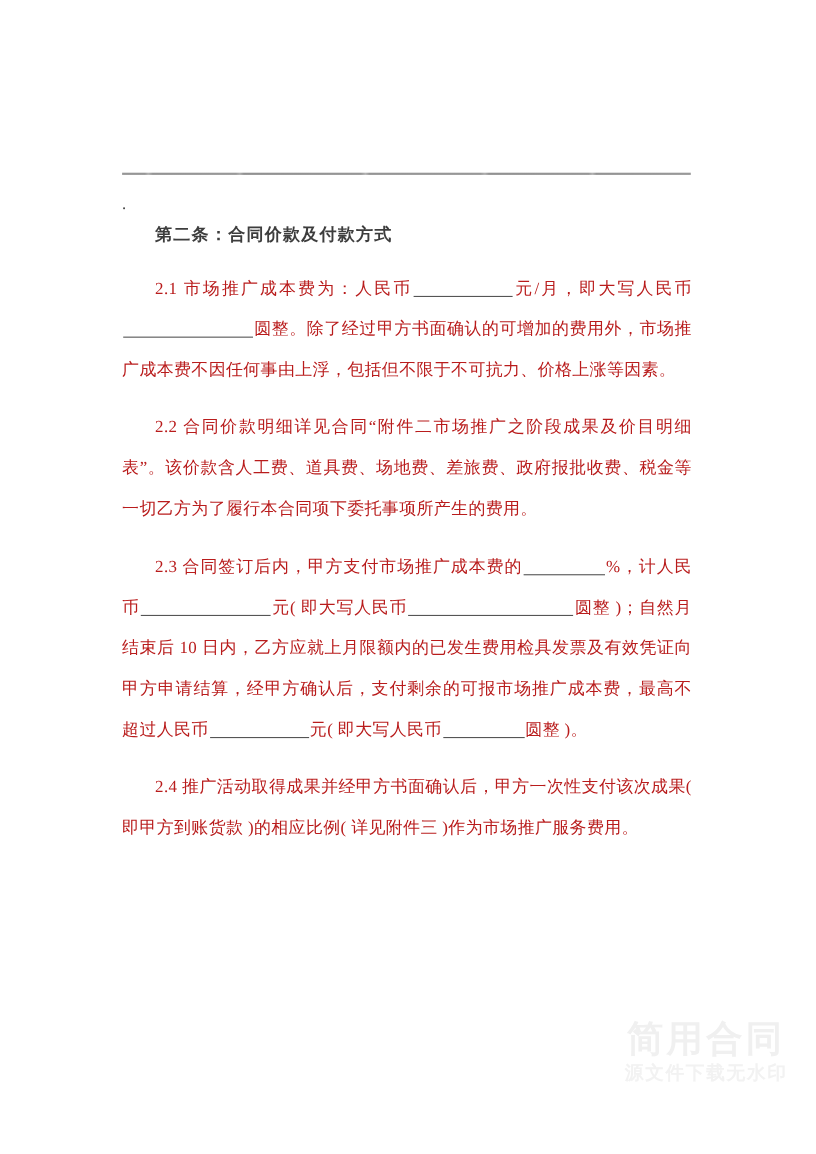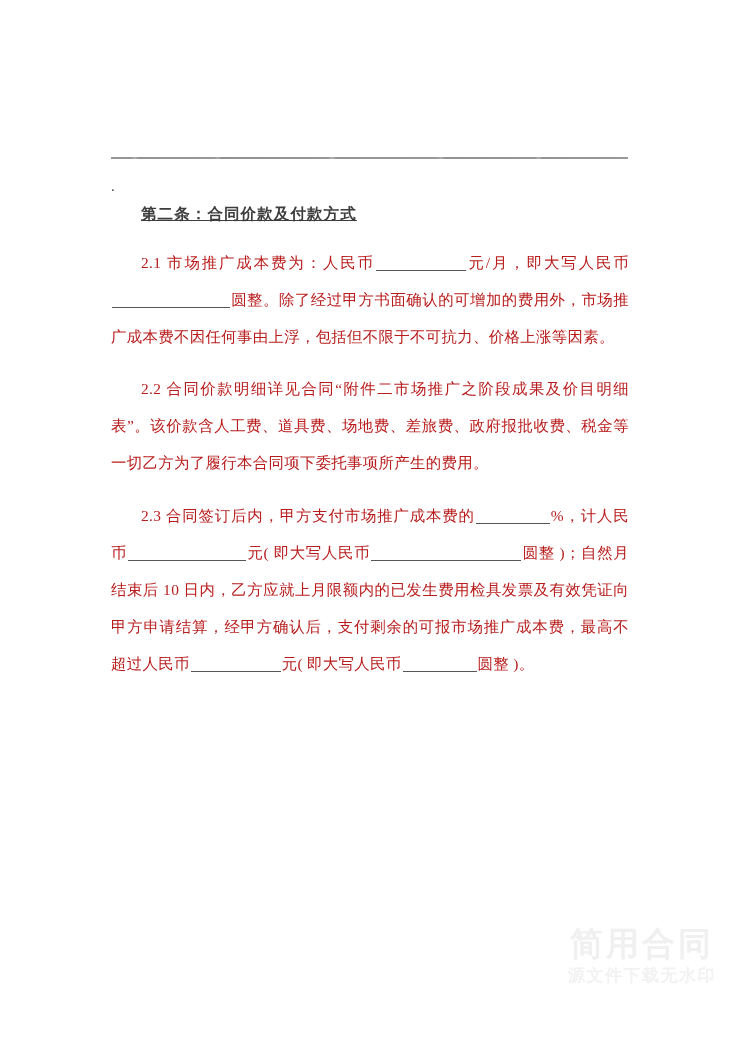--- a/index.html
+++ b/index.html
@@ -87,21 +87,20 @@
   }
 
   .heading {
     margin-top: 10px;
     padding-left: 30px;
     font-size: 15.5px;
     font-weight: bold;
     letter-spacing: 1.1px;
     color: #3d3d3d;
     line-height: 1.6;
-    text-decoration: underline;
   }
 
   .para {
     margin-top: 17px;
     font-size: 15.4px;
     line-height: 37px;
     letter-spacing: 0.35px;
     color: #b91c1c;
     text-align: justify;
     text-justify: inter-ideograph;
@@ -135,16 +134,17 @@
     <div class="rule"></div>
 
     <div class="stray-dot">.</div>
 
     <h2 class="heading">第二条：合同价款及付款方式</h2>
 
     <div id="paragraphs">
         <p class="para"><span>2.1 市场推广成本费为：人民币</span><span class="blank b-lg"></span><span>元/月，即大写人民币</span><span class="blank b-xl"></span><span>圆整。除了经过甲方书面确认的可增加的费用外，市场推广成本费不因任何事由上浮，包括但不限于不可抗力、价格上涨等因素。</span></p>
         <p class="para tight"><span>2.2 合同价款明细详见合同“附件二市场推广之阶段成果及价目明细表”。该价款含人工费、道具费、场地费、差旅费、政府报批收费、税金等一切乙方为了履行本合同项下委托事项所产生的费用。</span></p>
         <p class="para tight"><span>2.3 合同签订后内，甲方支付市场推广成本费的</span><span class="blank b-md"></span><span>%，计人民币</span><span class="blank b-xl"></span><span>元( 即大写人民币</span><span class="blank b-xxl"></span><span>圆整 )；自然月结束后 10 日内，乙方应就上月限额内的已发生费用检具发票及有效凭证向甲方申请结算，经甲方确认后，支付剩余的可报市场推广成本费，最高不超过人民币</span><span class="blank b-lg"></span><span>元( 即大写人民币</span><span class="blank b-md"></span><span>圆整 )。</span></p>
+        <p class="para tight"><span>2.4 推广活动取得成果并经甲方书面确认后，甲方一次性支付该次成果( 即甲方到账货款 )的相应比例( 详见附件三 )作为市场推广服务费用。</span></p>
       </div>
 
   </div>
 </div>
 
 </body></html>

